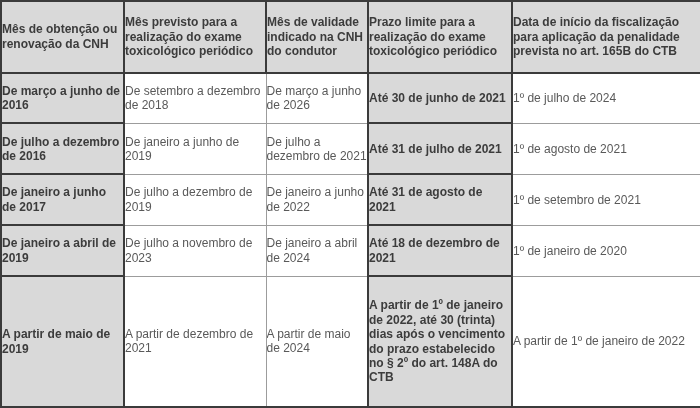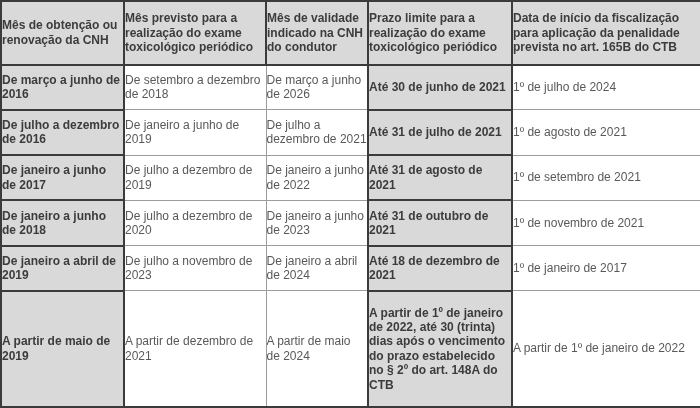--- a/index.html
+++ b/index.html
@@ -81,35 +81,28 @@
 
     <tr class="r">
       <td class="hl">De janeiro a junho de 2017</td>
       <td>De julho a dezembro de 2019</td>
       <td>De janeiro a junho de 2022</td>
       <td class="hl">Até 31 de agosto de 2021</td>
       <td>1º de setembro de 2021</td>
     </tr>
 
 
-    <tr class="r">
-      <td class="hl">De janeiro a junho de 2018</td>
-      <td>De julho a dezembro de 2020</td>
-      <td>De janeiro a junho de 2023</td>
-      <td class="hl">Até 31 de outubro de 2021</td>
-      <td>1º de novembro de 2021</td>
-    </tr>
 
 
     <tr class="r">
       <td class="hl">De janeiro a abril de 2019</td>
       <td>De julho a novembro de 2023</td>
       <td>De janeiro a abril de 2024</td>
       <td class="hl">Até 18 de dezembro de 2021</td>
-      <td>1º de janeiro de 2017</td>
+      <td>1º de janeiro de 2020</td>
     </tr>
 
     <tr class="last">
       <td class="hl">A partir de maio de 2019</td>
       <td>A partir de dezembro de 2021</td>
       <td>A partir de maio de 2024</td>
       <td class="hl">A partir de 1º de janeiro de 2022, até 30 (trinta) dias após o vencimento do prazo estabelecido no § 2º do art. 148A do CTB</td>
       <td>A partir de 1º de janeiro de 2022</td>
     </tr>
   </tbody>

